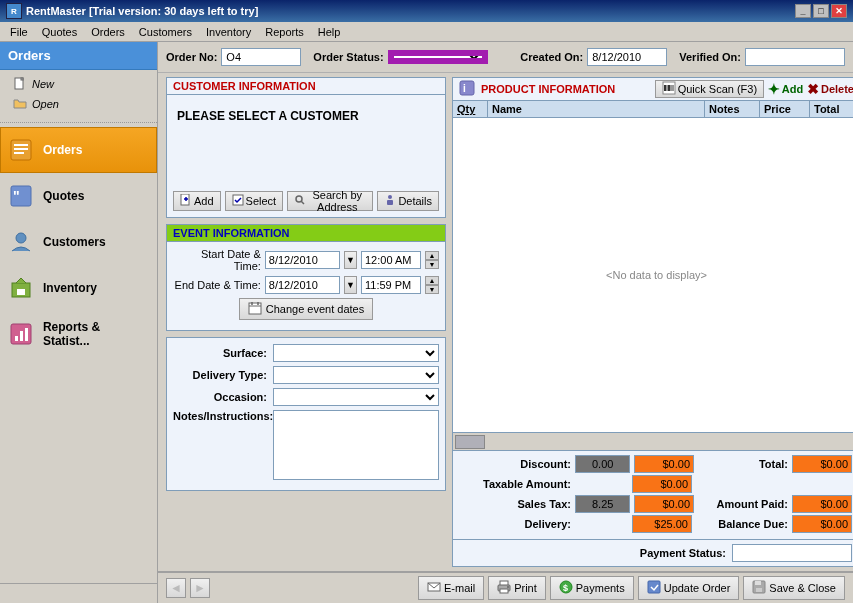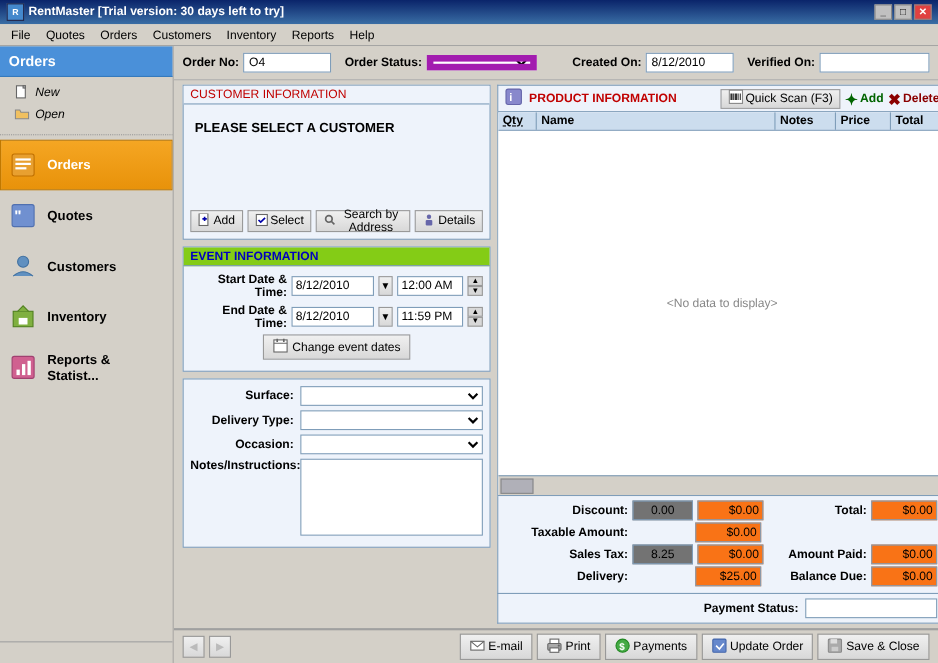--- a/index.html
+++ b/index.html
@@ -158,21 +158,21 @@
       margin-right: 6px;
     }
 
     .section-box {
       border: 1px solid #7f9db9;
       background: #eef3fb;
     }
     .section-header-red {
       background: #eef3fb;
       color: #c00000;
-      font-weight: normal;
+      font-weight: bold;
       font-size: 11px;
       padding: 2px 6px;
       border-bottom: 1px solid #7f9db9;
     }
     .section-header-blue {
       background: #84cc16;
       color: #0000c0;
       font-weight: bold;
       font-size: 11px;
       padding: 2px 6px;
@@ -202,21 +202,21 @@
       height: 20px;
     }
 
     
     .event-row {
       display: flex;
       align-items: center;
       margin-bottom: 4px;
       gap: 4px;
     }
-    .event-label { width: 110px; text-align: right; font-size: 11px; font-weight: bold; }
+    .event-label { width: 110px; text-align: right; font-size: 11px; font-weight: normal; }
     .date-input {
       border: 1px solid #7f9db9;
       background: white;
       padding: 1px 3px;
       font-size: 11px;
       height: 18px;
       width: 75px;
     }
     .date-btn {
       background: linear-gradient(to bottom, #f0f0f0, #d8d8d8);

